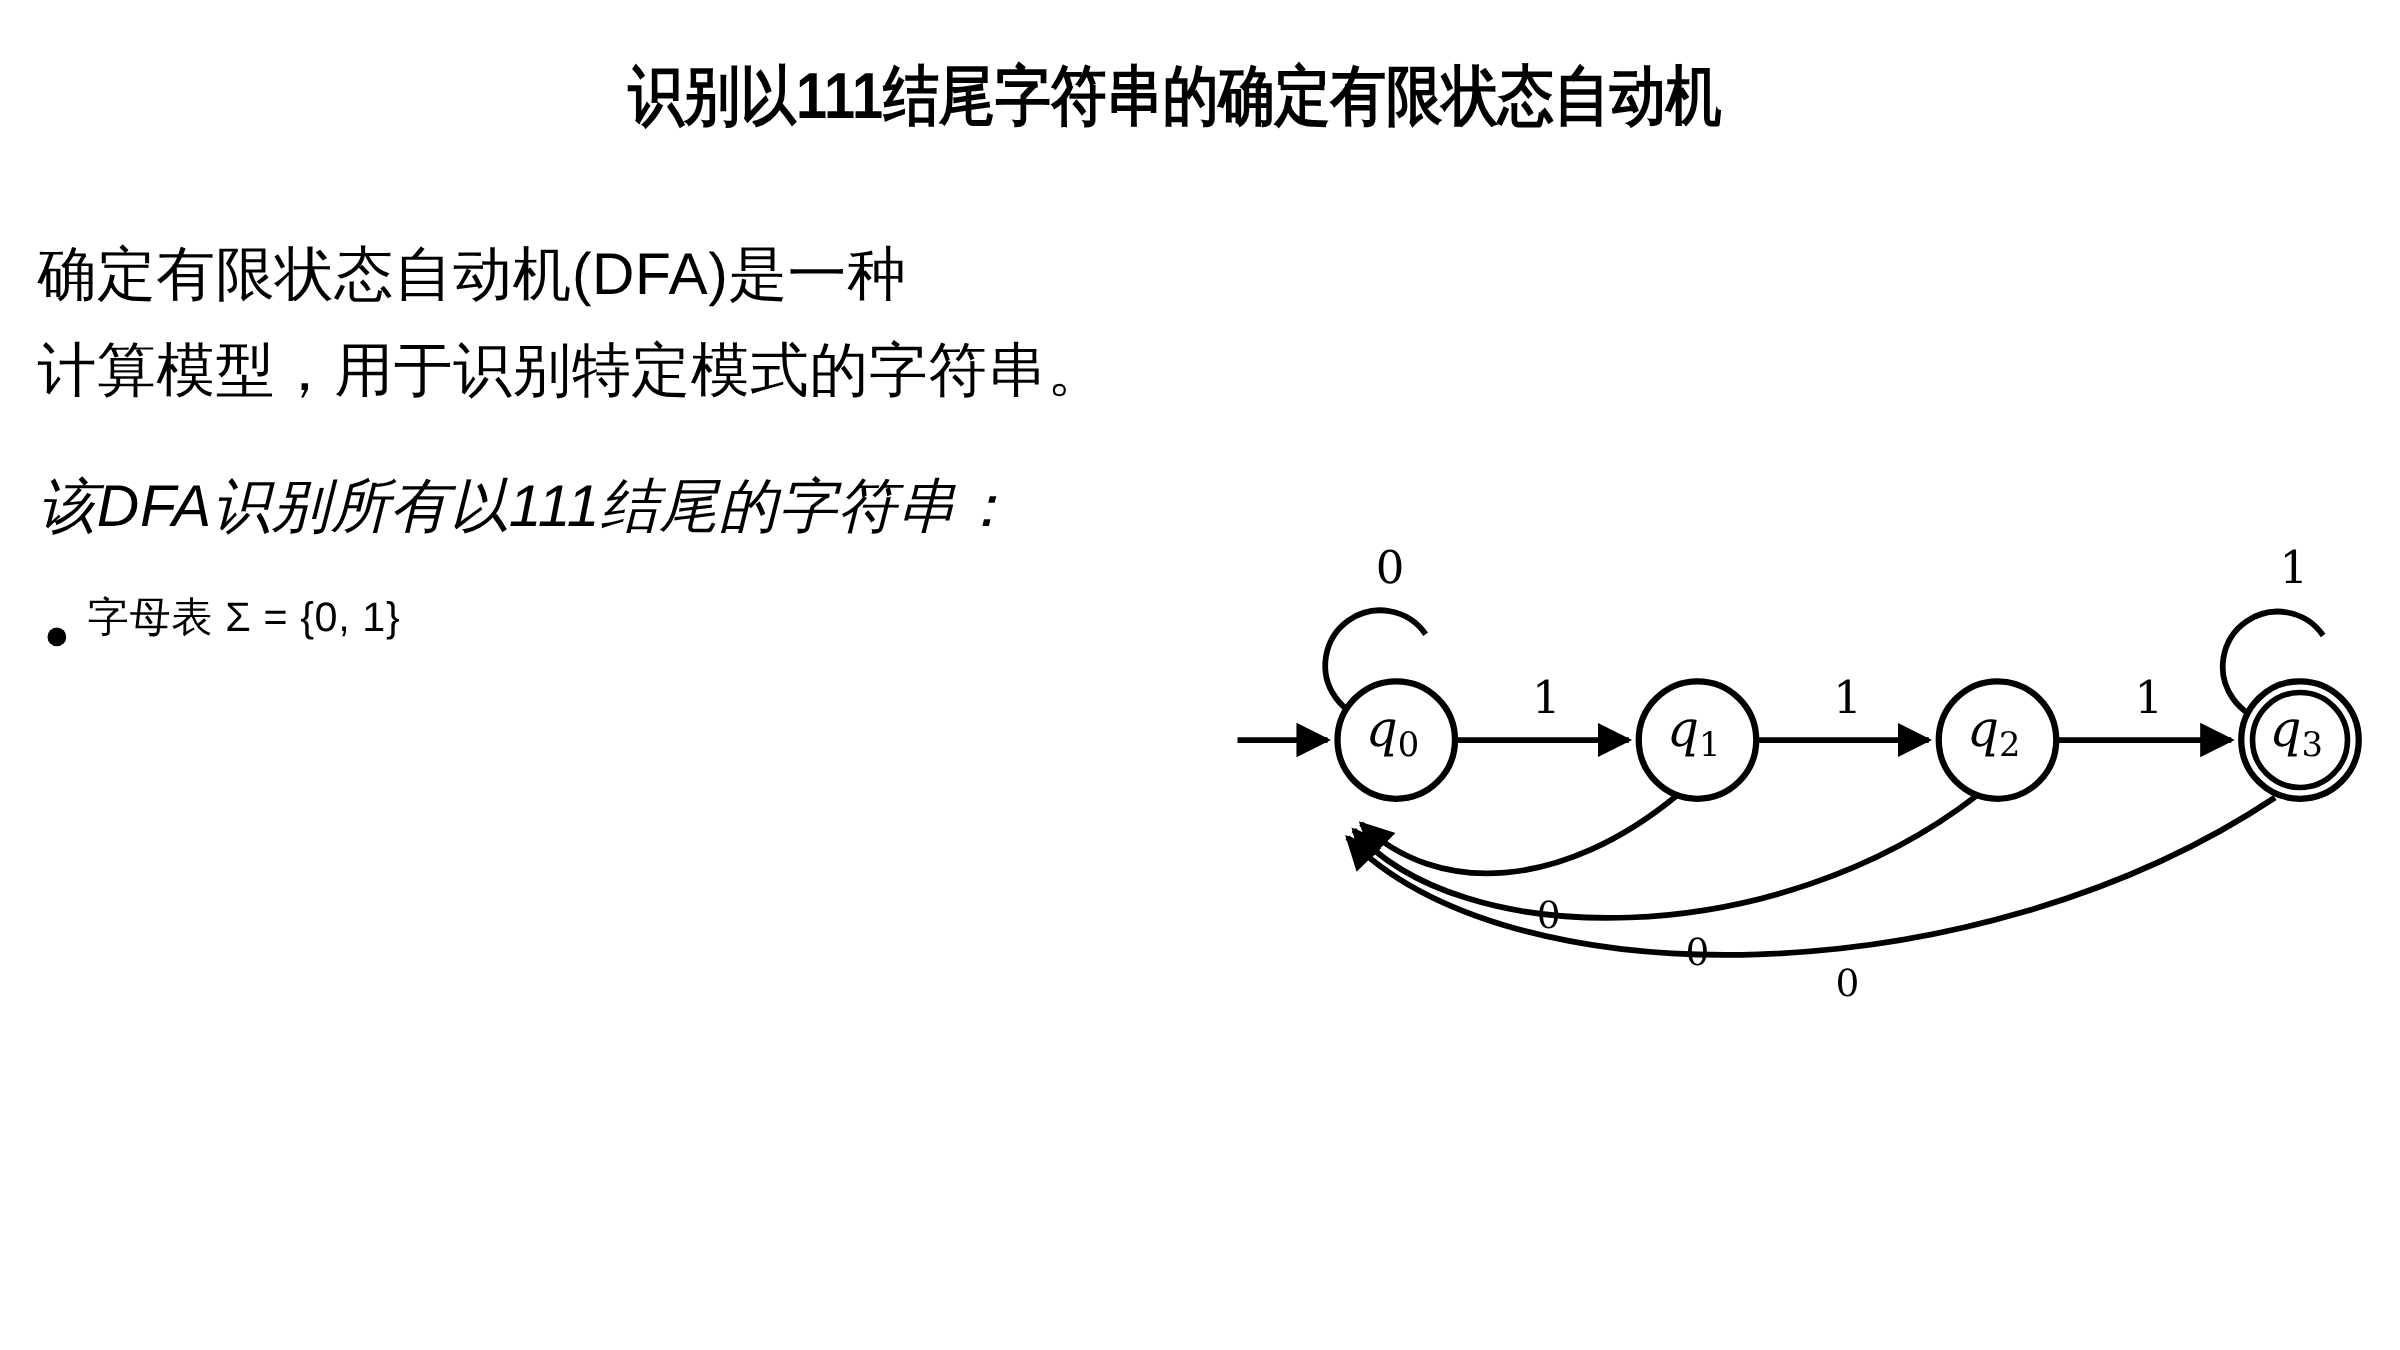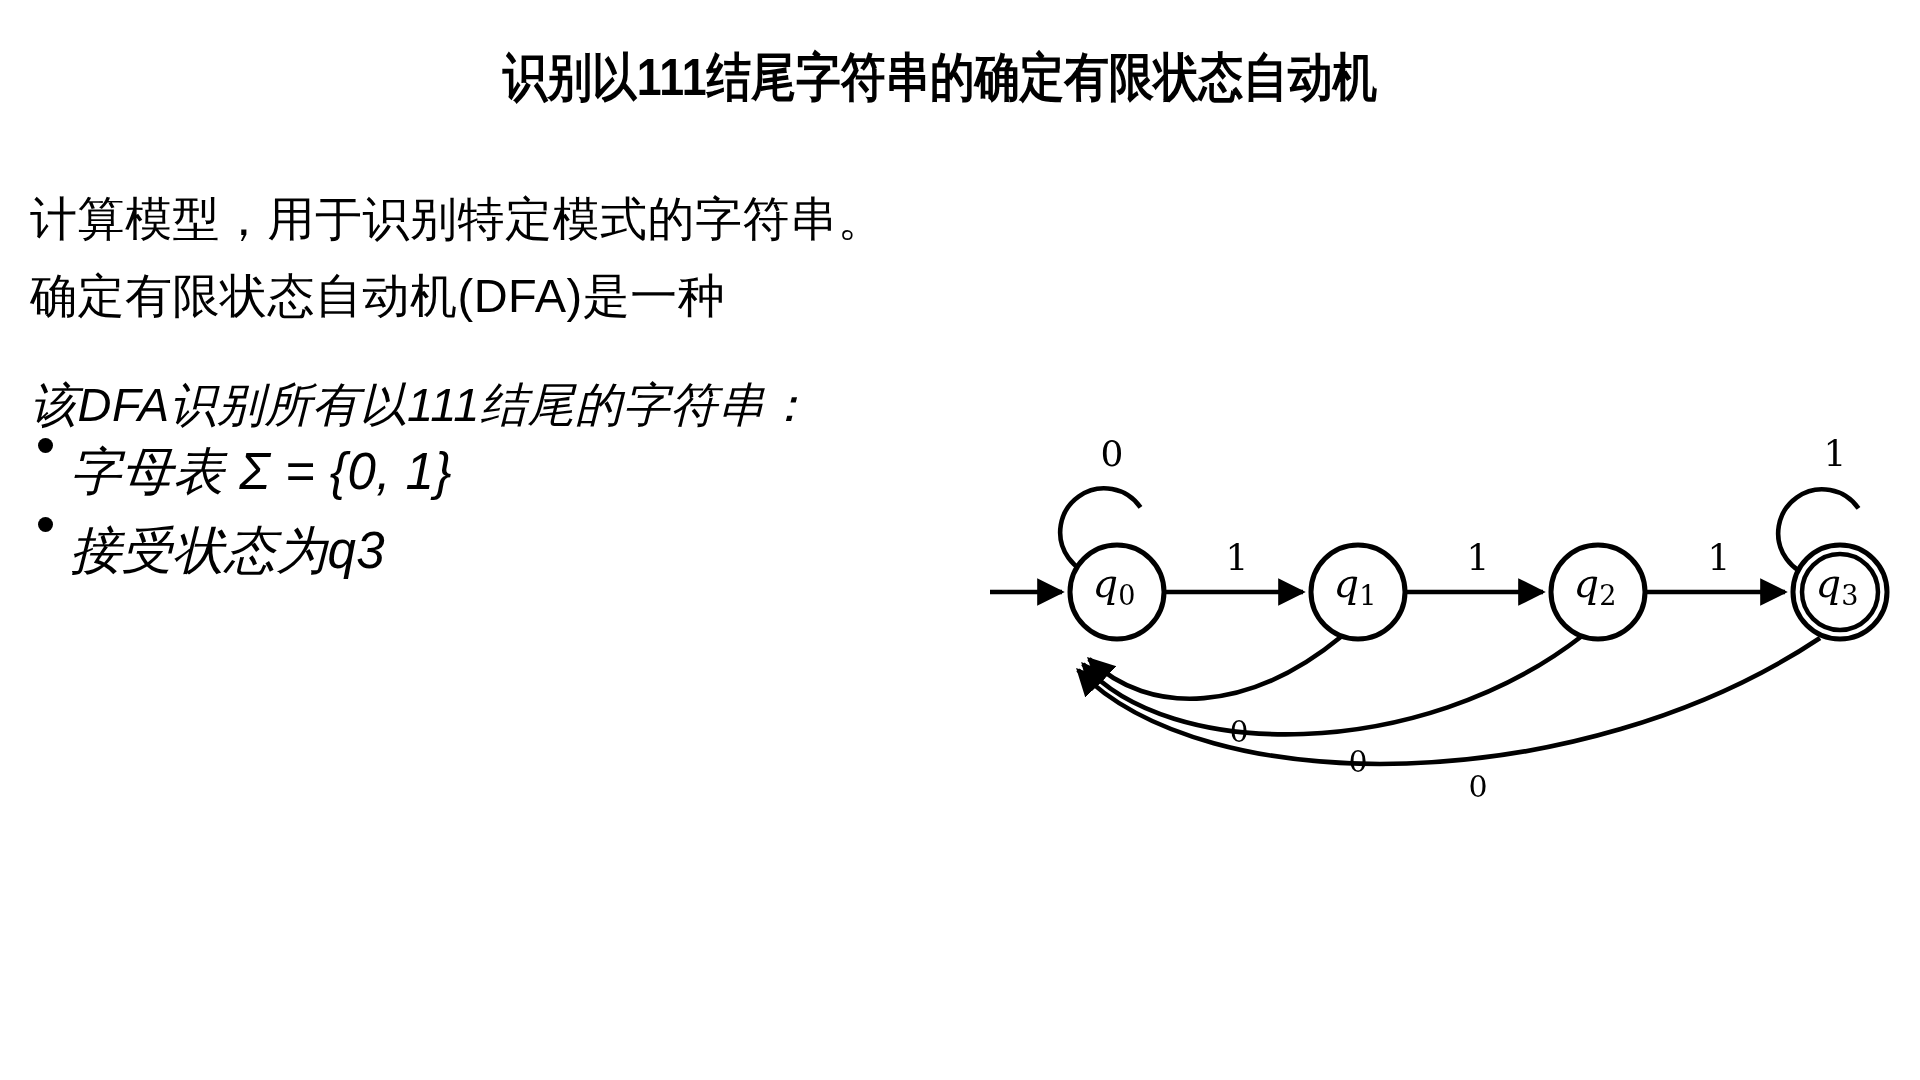--- a/index.html
+++ b/index.html
@@ -17,22 +17,22 @@
   .para{
     position:absolute;left:30px;font-size:47px;line-height:77px;
     letter-spacing:0.5px;white-space:nowrap;
   }
   .para-1{top:180px;}
   .para-2{top:366px;font-style:italic;}
   ul.bullets{
     position:absolute;left:0;top:438px;margin:0;padding:0;list-style:none;
   }
   ul.bullets li{
-    height:79px;display:flex;align-items:flex-start;
-    font-size:51px;letter-spacing:0.5px;white-space:nowrap;font-style:italic;
+    height:79px;display:flex;align-items:flex-end;
+    font-size:33px;letter-spacing:0.5px;white-space:nowrap;
   }
   .bullet-dot{
     width:15px;height:15px;border-radius:50%;background:#000;
     margin-left:38px;margin-right:17px;flex:0 0 auto;
   }
   svg.dfa{position:absolute;left:0;top:0;}
   svg.dfa .wire{fill:none;stroke:#000;stroke-width:4.6px;}
   svg.dfa .node{fill:#ffffff;stroke:#000;stroke-width:5px;}
   svg.dfa .node-inner{fill:none;stroke:#000;stroke-width:4.5px;}
   svg.dfa text{fill:#000;font-family:"DejaVu Serif",serif;}
@@ -40,34 +40,30 @@
   svg.dfa .state-sub{font-size:27px;font-style:normal;}
   svg.dfa .sym{font-size:36px;text-anchor:middle;}
   svg.dfa .sym-small{font-size:30px;text-anchor:middle;}
 </style>
 </head>
 <body>
 
 <div class="page-title">识别以111结尾字符串的确定有限状态自动机</div>
 
 <div class="para para-1">
+  <div>确定有限状态自动机(DFA)是一种</div>
   <div>计算模型，用于识别特定模式的字符串。</div>
-  <div>确定有限状态自动机(DFA)是一种</div>
 </div>
 
 <div class="para para-2">该DFA识别所有以111结尾的字符串：</div>
 
 <ul class="bullets">
   <li>
     <span class="bullet-dot"></span>
     <span>字母表 Σ = {0, 1}</span>
-  </li>
-  <li>
-    <span class="bullet-dot"></span>
-    <span>接受状态为q3</span>
   </li>
 </ul>
 
 <svg class="dfa" width="1920" height="1080" viewBox="0 0 1920 1080">
   <defs>
     <marker id="arw" viewBox="0 0 10 10" refX="9" refY="5" markerWidth="6" markerHeight="7" orient="auto">
       <path d="M0,0 L10,5 L0,10 z" fill="#000"></path>
     </marker>
   </defs>
 

